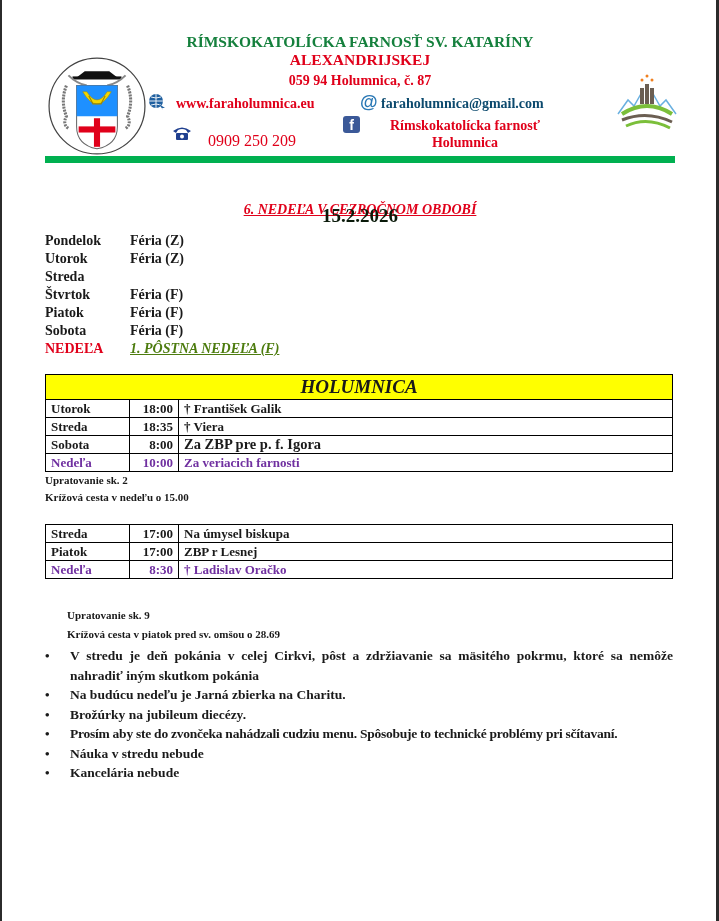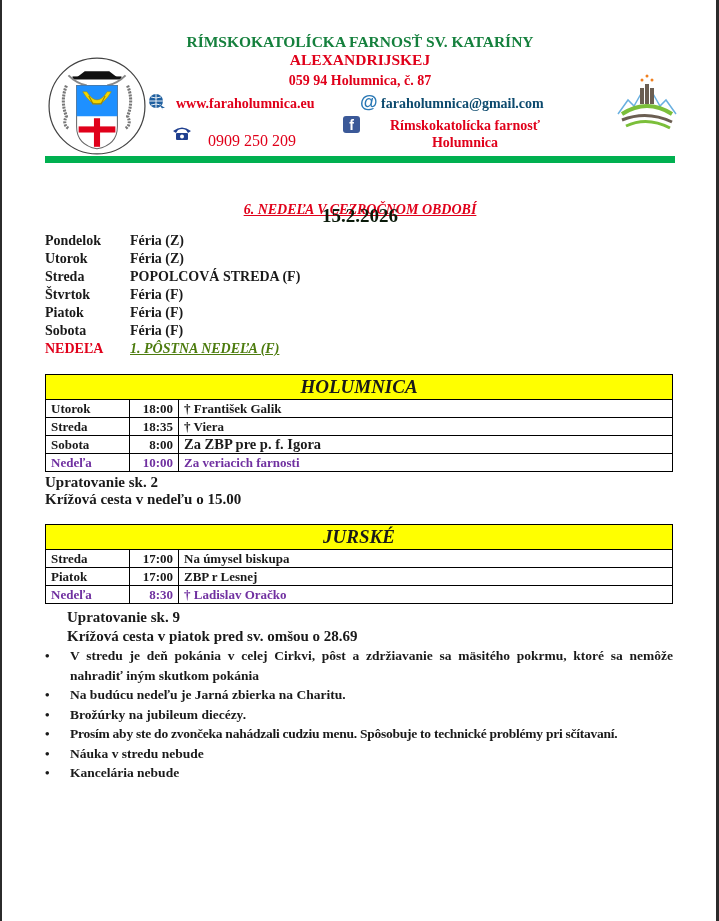--- a/index.html
+++ b/index.html
@@ -46,21 +46,21 @@
   table.mass { position: absolute; left: 45px; width: 628px; border-collapse: collapse; font-size: 13px; font-weight: bold; }
   table.mass td { border: 1px solid #000; padding: 0 5px; height: 17px; }
   table.mass td.hdr { background: #ffff00; text-align: center; font-size: 19px; font-style: italic; height: 24px; padding: 0; }
   table.mass td.day { width: 73px; }
   table.mass td.time { width: 38px; text-align: right; }
   table.mass tr.sunday td { color: #7030a0; }
   table.mass td.big { font-size: 14.5px; }
   #tbl-holumnica { top: 374px; }
   #tbl-jurske { top: 524px; }
 
-  .note { font-size: 15px; font-weight: bold; }
+  .note { font-size: 11px; font-weight: bold; }
   .n1 { left: 45px; top: 474px; }
   .n2 { left: 45px; top: 491px; }
   .n3 { left: 67px; top: 609px; }
   .n4 { left: 67px; top: 628px; }
 
   
   .bullets { left: 45px; top: 646px; width: 628px; font-size: 13.5px; font-weight: bold; }
   .bullet { display: flex; line-height: 19.5px; }
   .bullet-dot { width: 25px; flex: none; font-size: 13px; }
   .bullet-text { text-align: justify; flex: 1; }
@@ -137,21 +137,20 @@
   <div class="week-row">
       <span class="week-day">Pondelok</span>
       <span class="week-feast">Féria (Z)</span>
     </div>
   <div class="week-row">
       <span class="week-day">Utorok</span>
       <span class="week-feast">Féria (Z)</span>
     </div>
   <div class="week-row">
       <span class="week-day">Streda</span>
-      <span class="week-feast">POPOLCOVÁ STREDA (F)</span>
     </div>
   <div class="week-row">
       <span class="week-day">Štvrtok</span>
       <span class="week-feast">Féria (F)</span>
     </div>
   <div class="week-row">
       <span class="week-day">Piatok</span>
       <span class="week-feast">Féria (F)</span>
     </div>
   <div class="week-row">
@@ -189,23 +188,20 @@
     <td class="time">10:00</td>
     <td>Za veriacich farnosti</td>
   </tr>
 </tbody>
   </table>
 <div class="abs note n1">Upratovanie sk. 2</div>
 <div class="abs note n2">Krížová cesta v nedeľu o 15.00</div>
 
 <table class="mass" id="tbl-jurske">
   <tbody>
-      <tr>
-        <td class="hdr" colspan="3">JURSKÉ</td>
-      </tr>
   <tr>
     <td class="day">Streda</td>
     <td class="time">17:00</td>
     <td>Na úmysel biskupa</td>
   </tr>
   <tr>
     <td class="day">Piatok</td>
     <td class="time">17:00</td>
     <td>ZBP r Lesnej</td>
   </tr>

